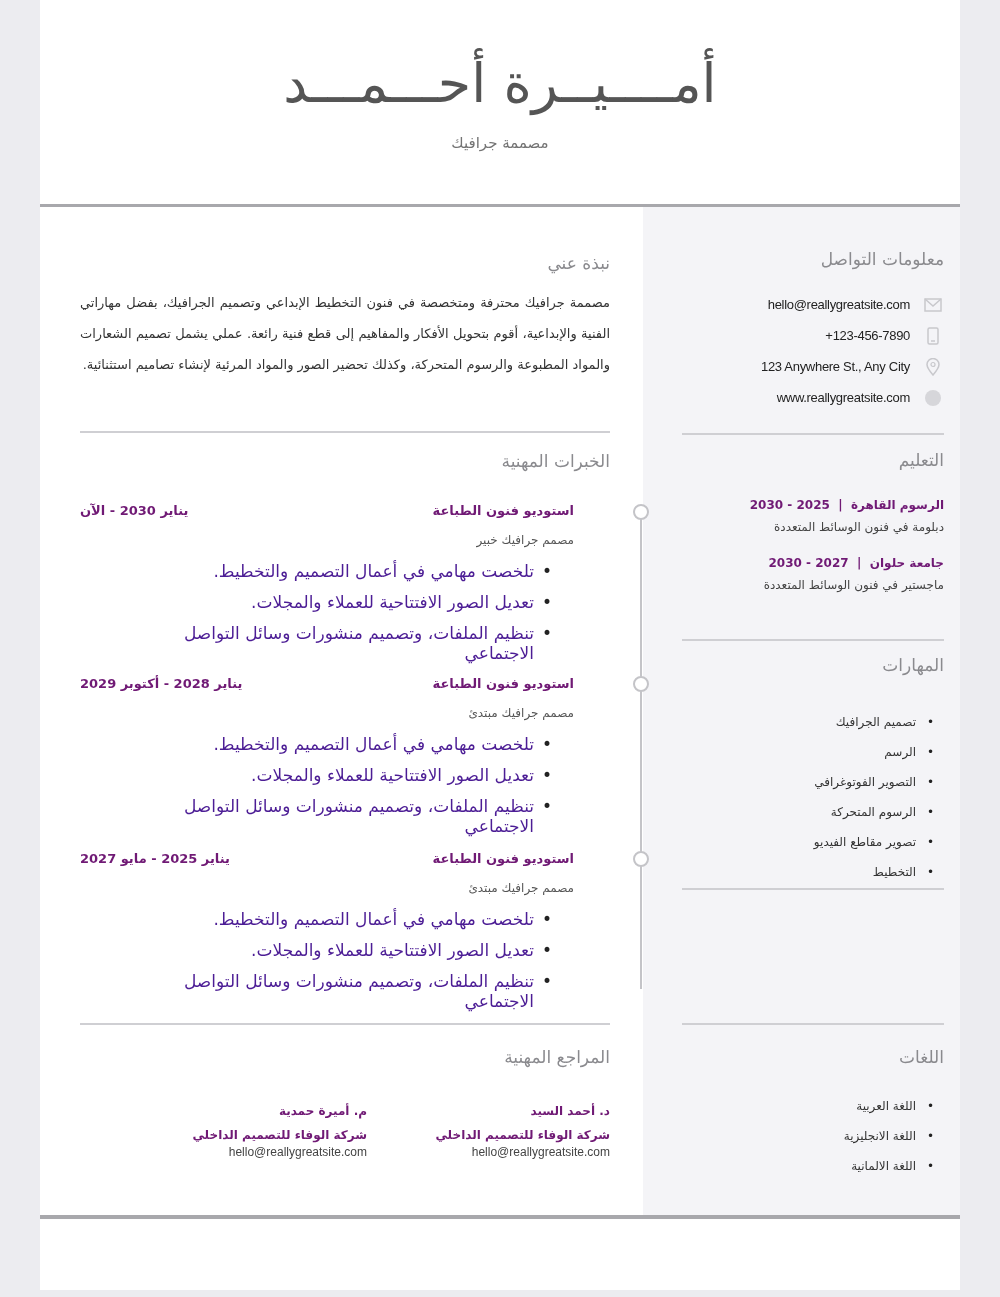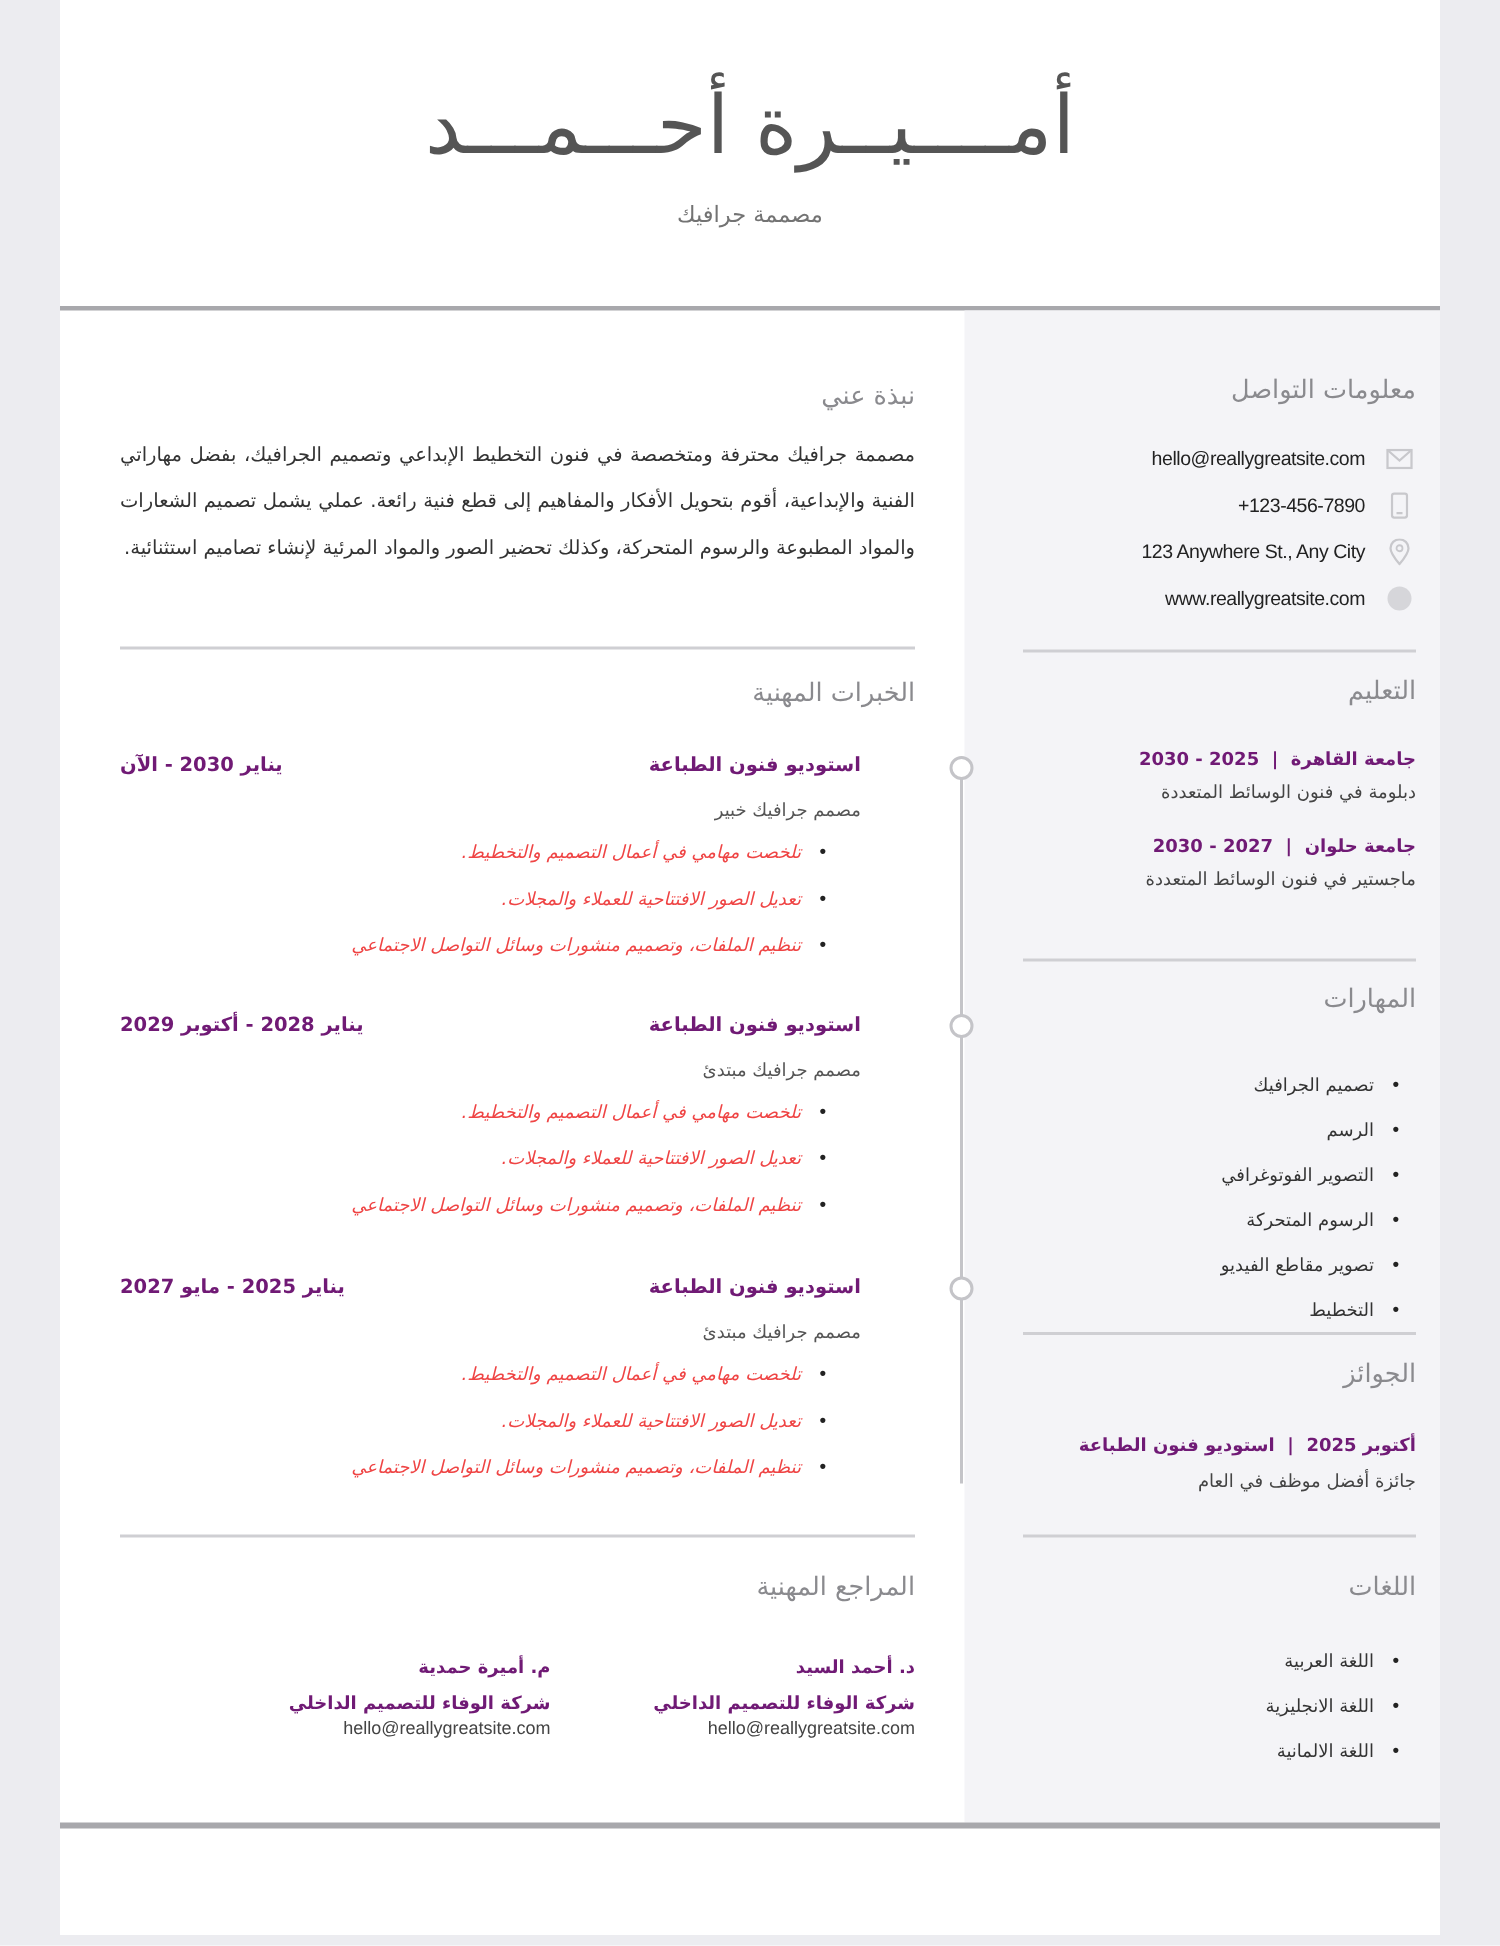--- a/index.html
+++ b/index.html
@@ -35,21 +35,21 @@
   .skill-list li { font-size: 12px; height: 30px; color: #333; }
 
   
   .about p { font-size: 13px; line-height: 31px; text-align: justify; direction: rtl; color: #333; }
   .job { position: absolute; left: 0; width: 530px; }
   .job-head { position: relative; height: 20px; }
   .job-company { position: absolute; right: 36px; top: 0; font-size: 13px; }
   .job-date { position: absolute; left: 0; top: 0; font-size: 13px; }
   .job-role { position: absolute; right: 36px; top: 30px; font-size: 12px; color: #555; }
   .job-bullets { position: absolute; right: 58px; top: 58px; width: 420px; }
-  .job-bullets li { font-size: 12px; height: 31px; color: #ef4444; font-style: italic; }
+  .job-bullets li { font-size: 17px; height: 31px; color: #4c1d95; }
   .timeline-line { position: absolute; left: 560px; width: 2px; background: #c4c4c8; }
   .timeline-dot { position: absolute; left: 553px; width: 16px; height: 16px; border-radius: 50%; border: 2px solid #c4c4c8; background: #fff; }
 
   .ref { position: absolute; top: 0; width: 240px; }
   .ref div { font-size: 12px; }
 </style>
 </head>
 <body>
 
 <div class="page">
@@ -101,21 +101,21 @@
           <span class="val">www.reallygreatsite.com</span>
         </div>
       </div>
     </div>
     <div class="sb divider" style="top:226px;"></div>
 
     <div class="sb rtl" style="top:243px;">
       <div class="sec-title">التعليم</div>
       <div style="margin-top:28px;">
         <div class="edu-item">
-          <div class="line1 bold"><span>جامعة القاهرة</span> &nbsp;|&nbsp; <span>2025 - 2030</span></div>
+          <div class="line1 bold"><span>الرسوم القاهرة</span> &nbsp;|&nbsp; <span>2025 - 2030</span></div>
           <div class="line2">دبلومة في فنون الوسائط المتعددة</div>
         </div>
         <div class="edu-item">
           <div class="line1 bold"><span>جامعة حلوان</span> &nbsp;|&nbsp; <span>2027 - 2030</span></div>
           <div class="line2">ماجستير في فنون الوسائط المتعددة</div>
         </div>
       </div>
     </div>
     <div class="sb divider" style="top:432px;"></div>
 
@@ -125,27 +125,20 @@
         <li class="bul">تصميم الجرافيك</li>
         <li class="bul">الرسم</li>
         <li class="bul">التصوير الفوتوغرافي</li>
         <li class="bul">الرسوم المتحركة</li>
         <li class="bul">تصوير مقاطع الفيديو</li>
         <li class="bul">التخطيط</li>
       </ul>
     </div>
     <div class="sb divider" style="top:681px;"></div>
 
-    <div class="sb rtl" style="top:698px;">
-      <div class="sec-title">الجوائز</div>
-      <div style="margin-top:30px;">
-        <div class="sm bold"><span>أكتوبر 2025</span> &nbsp;|&nbsp; <span>استوديو فنون الطباعة</span></div>
-        <div class="sm" style="margin-top:10px; color:#444;">جائزة أفضل موظف في العام</div>
-      </div>
-    </div>
     <div class="sb divider" style="top:816px;"></div>
 
     <div class="sb rtl" style="top:840px;">
       <div class="sec-title">اللغات</div>
       <ul class="skill-list" style="margin-top:32px; padding-right:10px;">
         <li class="bul">اللغة العربية</li>
         <li class="bul">اللغة الانجليزية</li>
         <li class="bul">اللغة الالمانية</li>
       </ul>
     </div>

